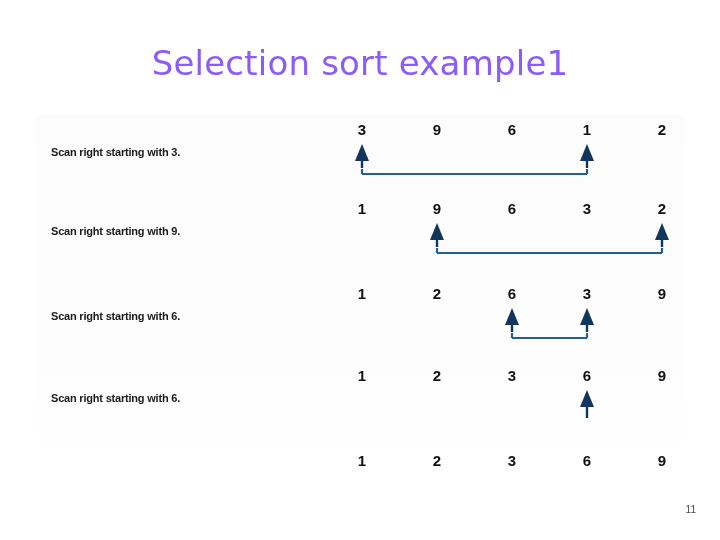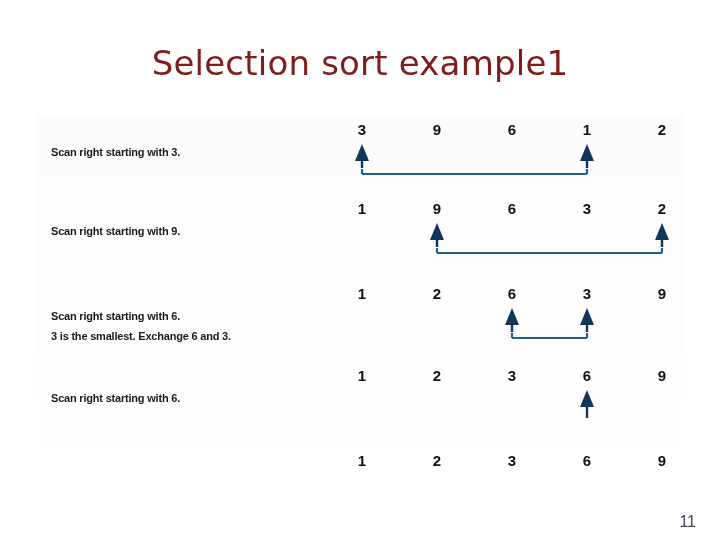--- a/index.html
+++ b/index.html
@@ -18,21 +18,21 @@
   
   .slide-title {
     position: absolute;
     top: 42px;
     left: 0;
     width: 720px;
     text-align: center;
     font-family: "DejaVu Sans", sans-serif;
     font-size: 34px;
     font-weight: 400;
-    color: #7f1d1d;
+    color: #8b5cf6;
     letter-spacing: 0.2px;
     line-height: 42px;
     white-space: nowrap;
   }
 
   
   .content-panel {
     position: absolute;
     left: 36px;
     top: 114px;
@@ -100,23 +100,23 @@
     top: 20px;
     width: 348px;
     height: 52px;
     overflow: visible;
   }
 
   
   .page-number {
     position: absolute;
     right: 24px;
-    bottom: 10px;
-    font-family: "Liberation Sans", sans-serif;
-    font-size: 16px;
+    bottom: 22px;
+    font-family: "Liberation Sans", sans-serif;
+    font-size: 10px;
     font-weight: 400;
     color: #3f4a56;
     line-height: 16px;
   }
 </style>
 </head>
 <body>
 
 <div class="slide-title">Selection sort example1</div>
 
@@ -162,21 +162,20 @@
         <polygon points="101,4 94,21 108,21" fill="#12355b"></polygon>
         <path d="M326 28 V12" stroke="#12355b" stroke-width="2.4" fill="none"></path>
         <polygon points="326,4 319,21 333,21" fill="#12355b"></polygon>
       </svg>
     </div>
   </div>
 
   <div class="step-row r2">
     <div class="step-desc">
       <span class="line">Scan right starting with 6.</span>
-      <span class="line">3 is the smallest. Exchange 6 and 3.</span>
     </div>
     <div class="array-strip">
       <div class="cell c0">1</div>
       <div class="cell c1">2</div>
       <div class="cell c2">6</div>
       <div class="cell c3">3</div>
       <div class="cell c4">9</div>
       <svg class="swap-svg" viewBox="0 0 348 52">
         <path d="M176 34 V29" stroke="#1f6191" stroke-width="2.2" fill="none"></path>
         <path d="M176 34 H251" stroke="#1f6191" stroke-width="2.2" fill="none"></path>

